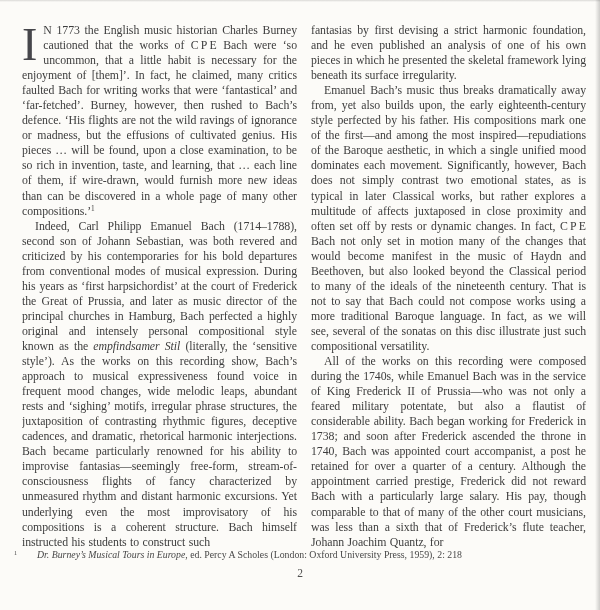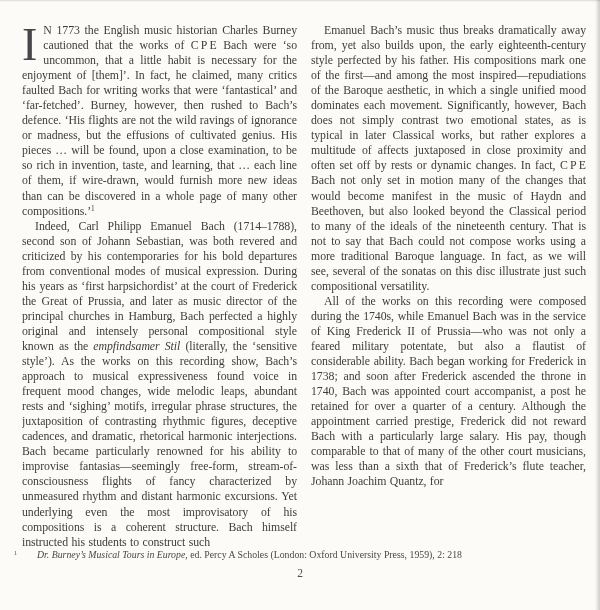--- a/index.html
+++ b/index.html
@@ -104,20 +104,21 @@
 <div class="page">
   <div class="edge-top"></div>
   <div class="edge-right"></div>
 
   <div class="columns">
     <div class="col">
       <p class="para"><span class="dropcap">I</span><span>N 1773 the English music historian Charles Burney cautioned that the works of <span class="spaced-caps">CPE</span> Bach were ‘so uncommon, that a little habit is necessary for the enjoyment of [them]’. In fact, he claimed, many critics faulted Bach for writing works that were ‘fantastical’ and ‘far-fetched’. Burney, however, then rushed to Bach’s defence. ‘His flights are not the wild ravings of ignorance or madness, but the effusions of cultivated genius. His pieces … will be found, upon a close examination, to be so rich in invention, taste, and learning, that … each line of them, if wire-drawn, would furnish more new ideas than can be discovered in a whole page of many other compositions.’<sup>1</sup></span></p>
       <p class="para indent">Indeed, Carl Philipp Emanuel Bach (1714–1788), second son of Johann Sebastian, was both revered and criticized by his contemporaries for his bold departures from conventional modes of musical expression. During his years as ‘first harpsichordist’ at the court of Frederick the Great of Prussia, and later as music director of the principal churches in Hamburg, Bach perfected a highly original and intensely personal compositional style known as the <em>empfindsamer Stil</em> (literally, the ‘sensitive style’). As the works on this recording show, Bach’s approach to musical expressiveness found voice in frequent mood changes, wide melodic leaps, abundant rests and ‘sighing’ motifs, irregular phrase structures, the juxtaposition of contrasting rhythmic figures, deceptive cadences, and dramatic, rhetorical harmonic interjections. Bach became particularly renowned for his ability to improvise fantasias—seemingly free-form, stream-of-consciousness flights of fancy characterized by unmeasured rhythm and distant harmonic excursions. Yet underlying even the most improvisatory of his compositions is a coherent structure. Bach himself instructed his students to construct such</p>
     </div>
     <div class="col">
+      <p class="para">fantasias by first devising a strict harmonic foundation, and he even published an analysis of one of his own pieces in which he presented the skeletal framework lying beneath its surface irregularity.</p>
       <p class="para indent">Emanuel Bach’s music thus breaks dramatically away from, yet also builds upon, the early eighteenth-century style perfected by his father. His compositions mark one of the first—and among the most inspired—repudiations of the Baroque aesthetic, in which a single unified mood dominates each movement. Significantly, however, Bach does not simply contrast two emotional states, as is typical in later Classical works, but rather explores a multitude of affects juxtaposed in close proximity and often set off by rests or dynamic changes. In fact, <span class="spaced-caps">CPE</span> Bach not only set in motion many of the changes that would become manifest in the music of Haydn and Beethoven, but also looked beyond the Classical period to many of the ideals of the nineteenth century. That is not to say that Bach could not compose works using a more traditional Baroque language. In fact, as we will see, several of the sonatas on this disc illustrate just such compositional versatility.</p>
       <p class="para indent">All of the works on this recording were composed during the 1740s, while Emanuel Bach was in the service of King Frederick II of Prussia—who was not only a feared military potentate, but also a flautist of considerable ability. Bach began working for Frederick in 1738; and soon after Frederick ascended the throne in 1740, Bach was appointed court accompanist, a post he retained for over a quarter of a century. Although the appointment carried prestige, Frederick did not reward Bach with a particularly large salary. His pay, though comparable to that of many of the other court musicians, was less than a sixth that of Frederick’s flute teacher, Johann Joachim Quantz, for</p>
     </div>
   </div>
 
   <div class="footnote"><sup>1</sup><span class="fn-body"><em>Dr. Burney’s Musical Tours in Europe</em>, ed. Percy A Scholes (London: Oxford University Press, 1959), 2: 218</span></div>
 
   <div class="page-number">2</div>
 </div>
 

